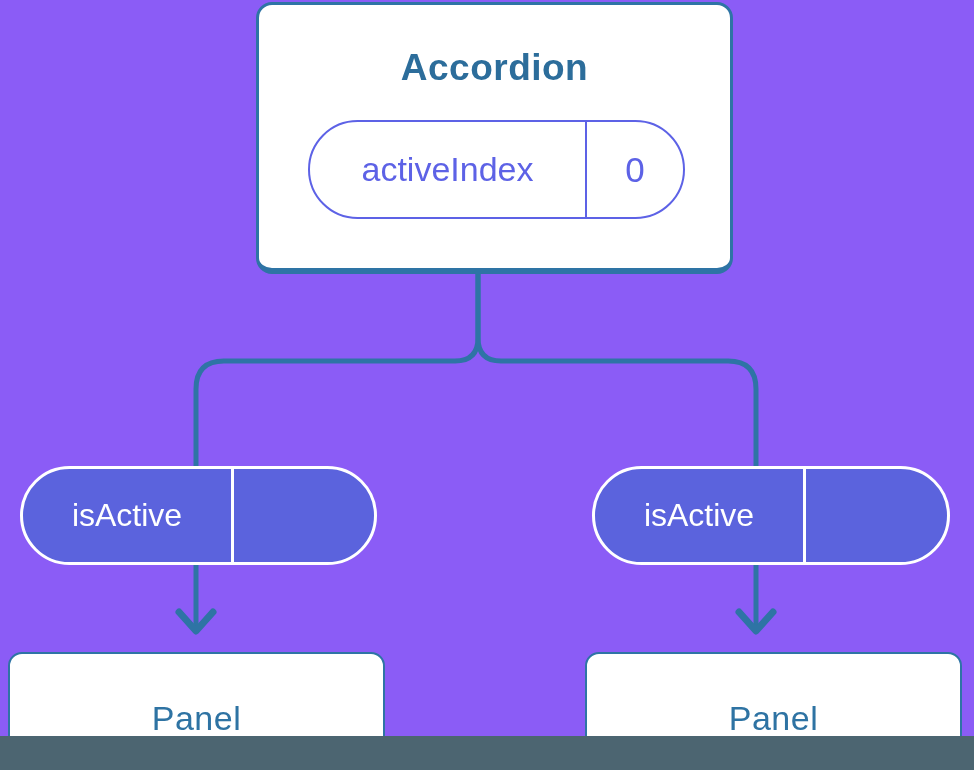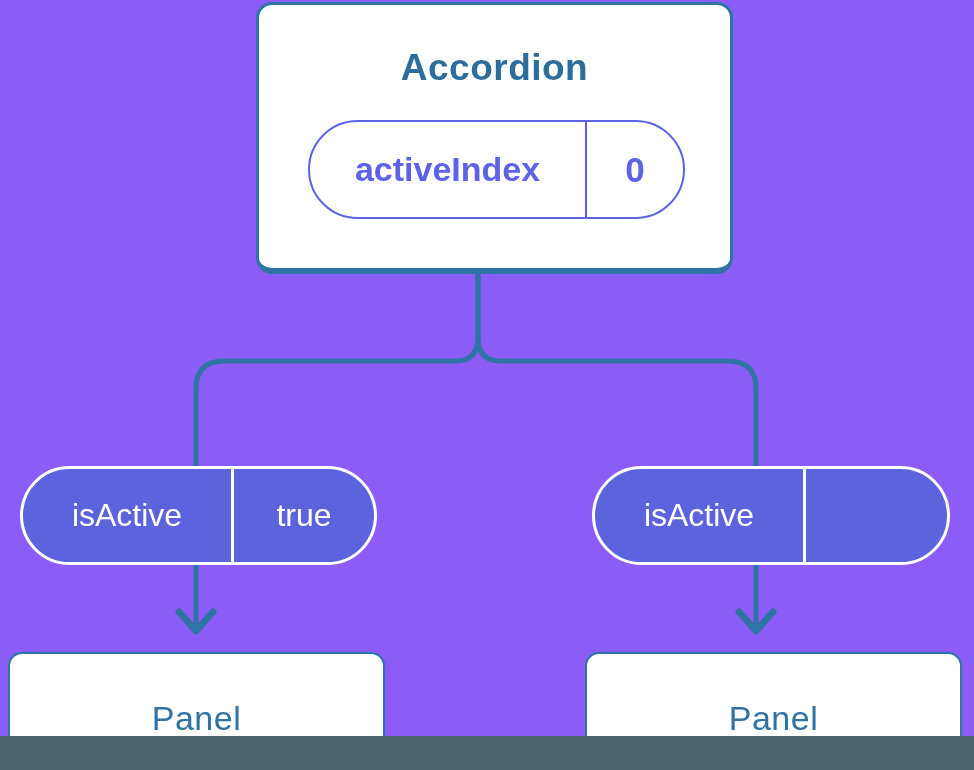--- a/index.html
+++ b/index.html
@@ -51,21 +51,20 @@
     position: absolute;
     left: 308px; top: 120px;
     width: 377px; height: 99px;
     box-sizing: border-box;
     border: 2.5px solid #5d62e6;
     border-radius: 60px;
     background: #ffffff;
     display: flex;
     align-items: stretch;
     z-index: 3;
-    font-weight: bold;
   }
   .state-pill .pill-label {
     flex: 1;
     display: flex;
     align-items: center;
     justify-content: center;
     font-size: 34px;
     color: #5d62e6;
   }
   .state-pill .pill-value {
@@ -147,21 +146,20 @@
     <div class="root-title">Accordion</div>
   </div>
 
   <div class="state-pill">
     <div class="pill-label">activeIndex</div>
     <div class="pill-value">0</div>
   </div>
 
   <div class="prop-pill left">
     <div class="pill-label">isActive</div>
-    <div class="pill-value">true</div>
   </div>
 
   <div class="prop-pill right">
     <div class="pill-label">isActive</div>
   </div>
 
   <div class="card panel-card left">
     <div class="panel-title">Panel</div>
   </div>
 

